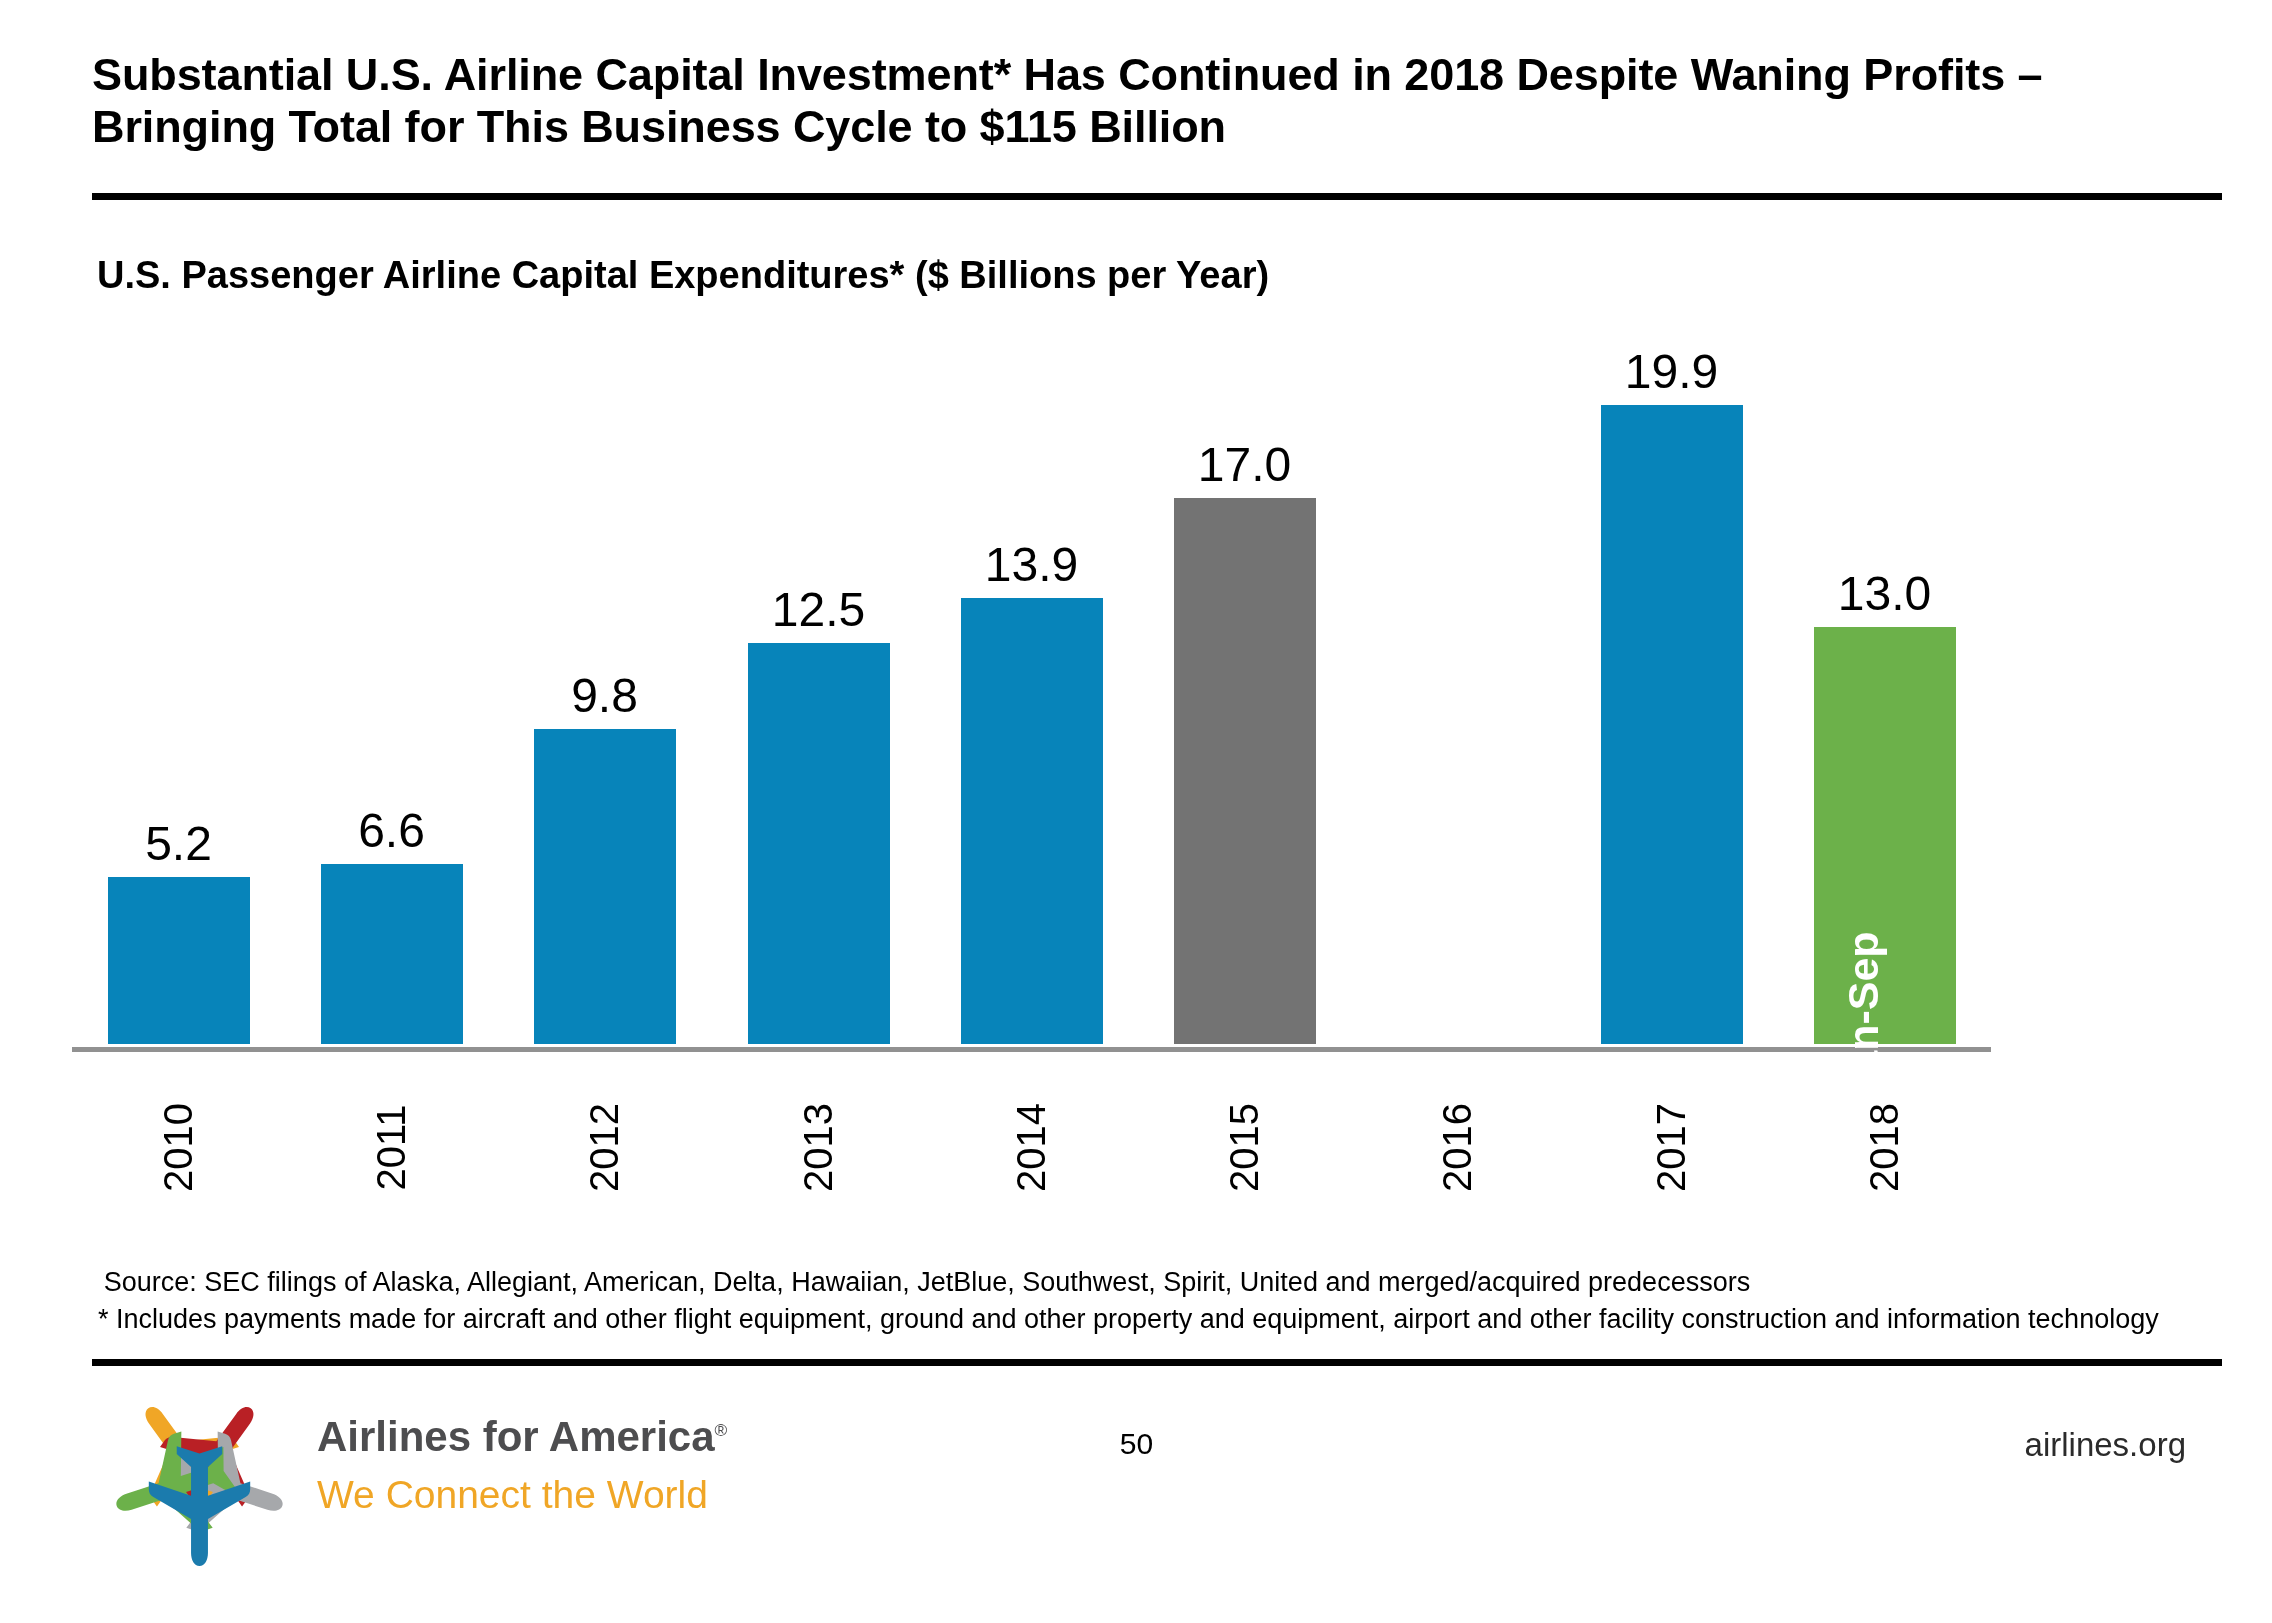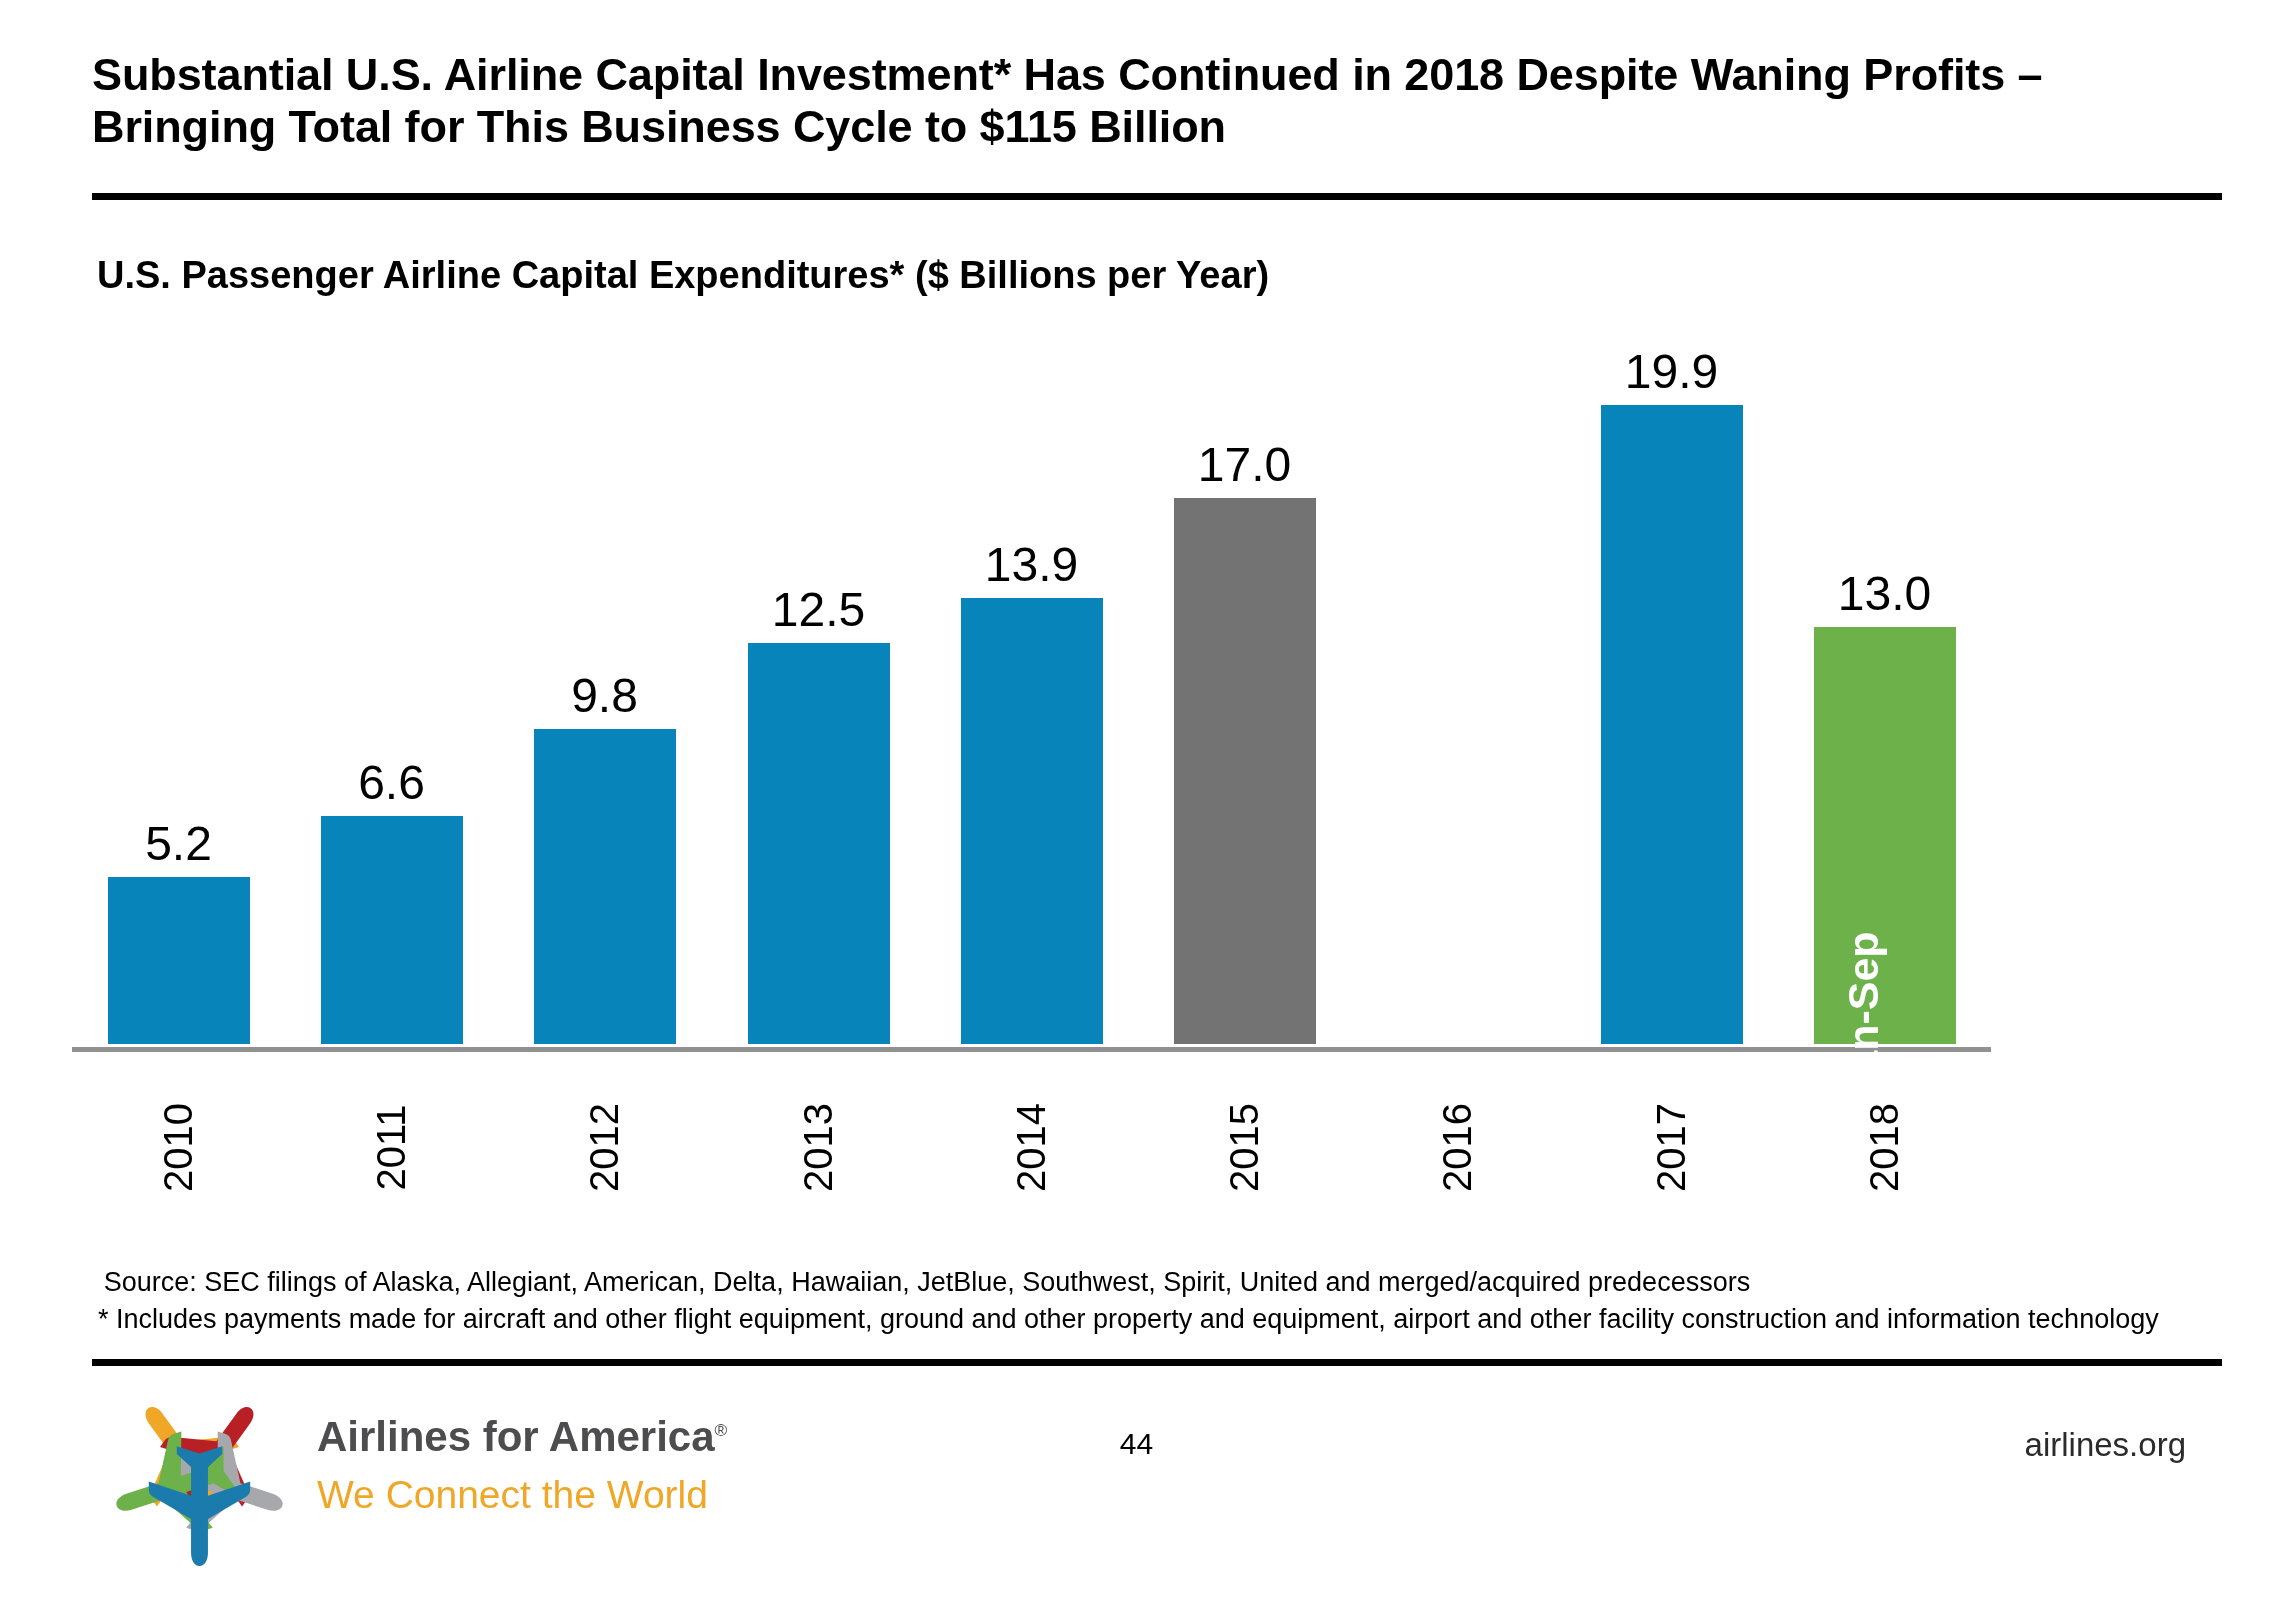--- a/index.html
+++ b/index.html
@@ -184,21 +184,21 @@
   <div class="chart">
     <div class="plot" id="plot-area">
       <div class="baseline"></div>
     <div class="bar-slot" style="left: 0px; width: 213px; height: 167px;">
           <div class="bar blue" style="height: 167px; background: rgb(7, 132, 186);">
             <div class="bar-value">5.2</div>
           </div>
         </div>
         <div class="xlabel" style="left: 0px; width: 213px;"><span>2010</span></div>
         <div class="bar-slot" style="left: 213px; width: 213px; height: 212px;">
-          <div class="bar blue" style="height: 228px; background: rgb(7, 132, 186);">
+          <div class="bar blue" style="height: 180px; background: rgb(7, 132, 186);">
             <div class="bar-value">6.6</div>
           </div>
         </div>
         <div class="xlabel" style="left: 213px; width: 213px;"><span>2011</span></div>
         <div class="bar-slot" style="left: 426px; width: 213px; height: 315px;">
           <div class="bar blue" style="height: 315px; background: rgb(7, 132, 186);">
             <div class="bar-value">9.8</div>
           </div>
         </div>
         <div class="xlabel" style="left: 426px; width: 213px;"><span>2012</span></div>
@@ -269,18 +269,18 @@
           <g transform="translate(150,152) rotate(180) translate(-150,-152)">
             <path d="M150 18 c8 0 13 9 13 20 l0 52 58 34 c5 3 7 7 7 12 l0 12 -65 -22 0 44 22 20 0 12 -35 -11 -35 11 0 -12 22 -20 0 -44 -65 22 0 -12 c0 -5 2 -9 7 -12 l58 -34 0 -52 c0 -11 5 -20 13 -20 z" fill="#1b7bad"></path>
           </g>
         </g>
       </svg>
     </div>
     <div class="logo-text">
       <div class="logo-name"><span>Airlines for America</span><sup>®</sup></div>
       <div class="logo-tag">We Connect the World</div>
     </div>
-    <div class="page-num">44</div>
+    <div class="page-num">50</div>
     <div class="site-url">airlines.org</div>
   </div>
 
 </div>
 
 
 </body></html>

